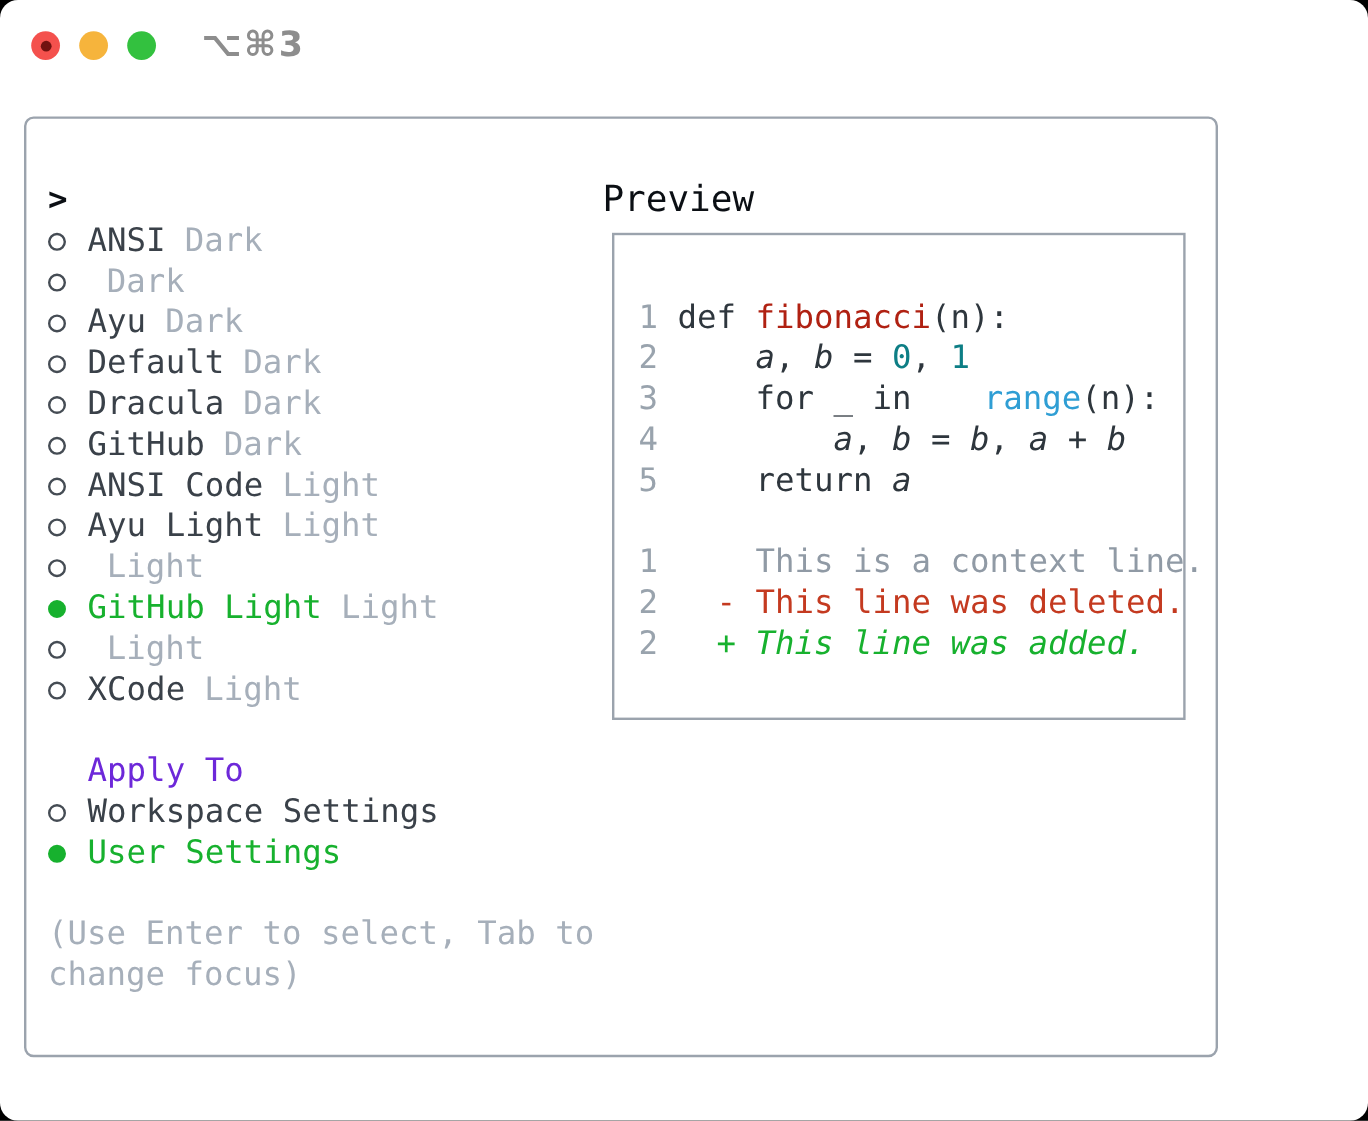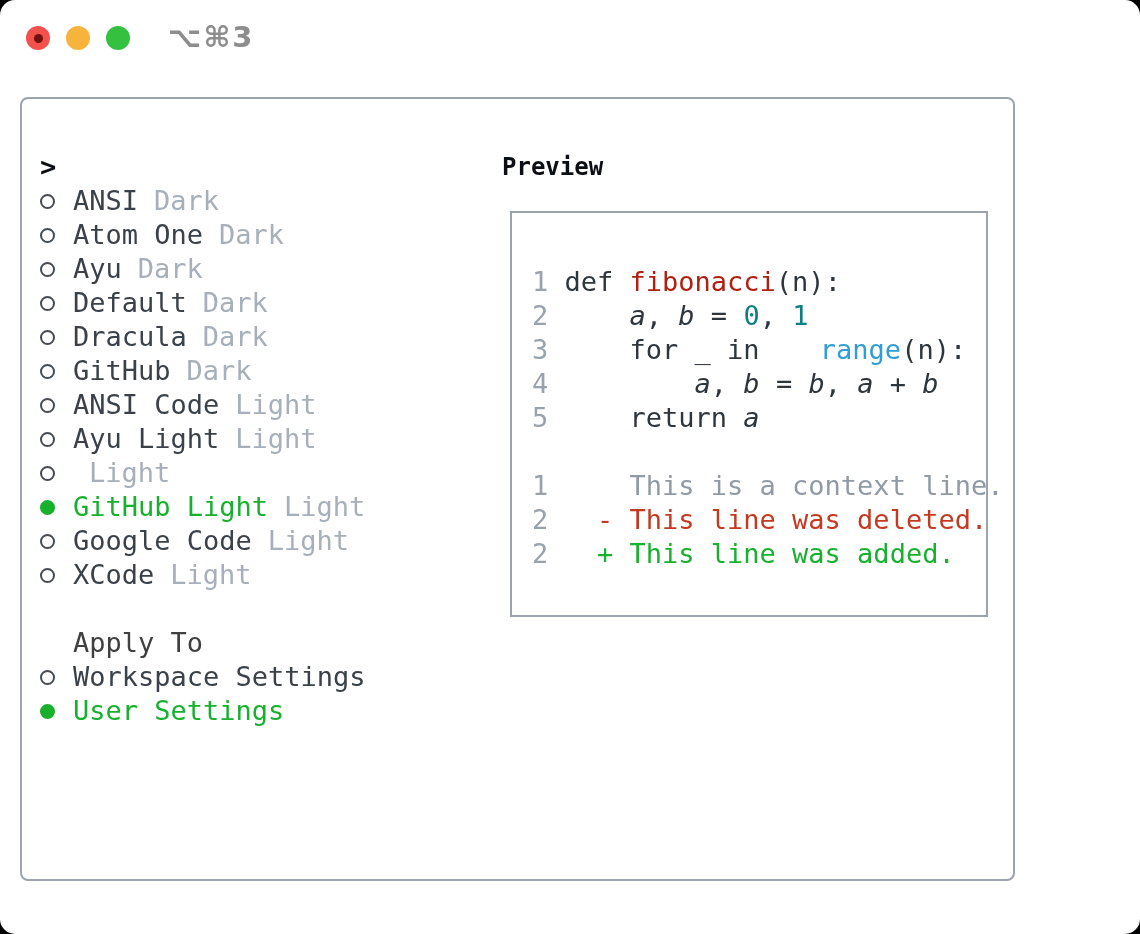--- a/index.html
+++ b/index.html
@@ -64,53 +64,53 @@
     display: inline-block; width: 11px; height: 11px;
     border: 2.5px solid var(--circle-gray); border-radius: 50%;
     box-sizing: content-box;
   }
   .circle.filled { border-color: var(--selection-green); background: var(--selection-green); }
   .heading-row .label { font-weight: 700; color: var(--heading-black); }
   .label { white-space: pre; }
   .tag { color: var(--muted-gray); margin-left: 16px; white-space: pre; }
   .selected > .label { color: var(--selection-green); }
   .spacer { height: 34px; }
-  .subheading { color: #404040; }
+  .subheading { color: #6d28d9; }
   .hint {
     margin-top: 0; color: var(--muted-gray);
     width: 466px; line-height: 34px;
   }
 
   
   .preview-title {
     position: absolute; left: 480px; top: 51px;
     height: 34px; line-height: 34px;
-    font-size: 24px; font-weight: 700; color: var(--heading-black);
+    font-size: 30px; font-weight: 400; color: var(--heading-black);
   }
   .preview-box {
-    position: absolute; left: 488px; top: 112px;
+    position: absolute; left: 488px; top: 95px;
     width: 478px; height: 406px;
     border: 2px solid var(--border-gray);
     box-sizing: border-box;
     background: #fff;
   }
   .code {
     position: absolute; left: 20px; top: 52px;
     font-size: 27px; line-height: 34px;
   }
   .code-line { height: 34px; white-space: pre; }
   .s-num     { color: var(--linenum-gray); }
   .s-code    { color: var(--code-dark); }
   .s-func    { color: var(--func-red); }
   .s-lit     { color: var(--literal-teal); }
   .s-builtin { color: var(--builtin-blue); margin-left: 44px; }
   .s-var     { color: var(--code-dark); font-style: italic; }
   .s-ctx     { color: var(--context-gray); }
   .s-del     { color: var(--deleted-red); }
-  .s-add     { color: var(--added-green); }
+  .s-add     { color: var(--added-green); font-style: italic; }
 </style>
 </head>
 <body>
 
 <div class="window">
 
   <div class="titlebar">
     <div class="traffic">
       <button class="tl-dot tl-red"></button>
       <button class="tl-dot tl-yellow"></button>
@@ -133,21 +133,20 @@
     <span class="marker">
               <span class="circle"></span>
             </span>
     <span class="label">ANSI</span>
     <span class="tag">Dark</span>
   </div>
           <div class="row">
     <span class="marker">
               <span class="circle"></span>
             </span>
-    <span class="label">Atom One</span>
     <span class="tag">Dark</span>
   </div>
           <div class="row">
     <span class="marker">
               <span class="circle"></span>
             </span>
     <span class="label">Ayu</span>
     <span class="tag">Dark</span>
   </div>
           <div class="row">
@@ -195,21 +194,20 @@
     <span class="marker">
               <span class="circle filled"></span>
             </span>
     <span class="label">GitHub Light</span>
     <span class="tag">Light</span>
   </div>
           <div class="row">
     <span class="marker">
               <span class="circle"></span>
             </span>
-    <span class="label">Google Code</span>
     <span class="tag">Light</span>
   </div>
           <div class="row">
     <span class="marker">
               <span class="circle"></span>
             </span>
     <span class="label">XCode</span>
     <span class="tag">Light</span>
   </div>
         </div>
@@ -231,20 +229,21 @@
           <div class="row selected">
     <span class="marker">
               <span class="circle filled"></span>
             </span>
     <span class="label">User Settings</span>
   </div>
         </div>
 
       <div class="spacer"></div>
 
+      <div class="hint">(Use Enter to select, Tab to change focus)</div>
     </div>
 
     <div class="preview-title">Preview</div>
 
     <div class="preview-box">
       <div class="code" id="code-block">
           <div class="code-line"><span class="s-num">1</span><span class="s-code"> def </span><span class="s-func">fibonacci</span><span class="s-code">(n):</span></div>
           <div class="code-line"><span class="s-num">2</span><span class="s-code">     </span><span class="s-var">a</span><span class="s-code">, </span><span class="s-var">b</span><span class="s-code"> = </span><span class="s-lit">0</span><span class="s-code">, </span><span class="s-lit">1</span></div>
           <div class="code-line"><span class="s-num">3</span><span class="s-code">     for _ in </span><span class="s-builtin">range</span><span class="s-code">(n):</span></div>
           <div class="code-line"><span class="s-num">4</span><span class="s-code">         </span><span class="s-var">a</span><span class="s-code">, </span><span class="s-var">b</span><span class="s-code"> = </span><span class="s-var">b</span><span class="s-code">, </span><span class="s-var">a</span><span class="s-code"> + </span><span class="s-var">b</span></div>

